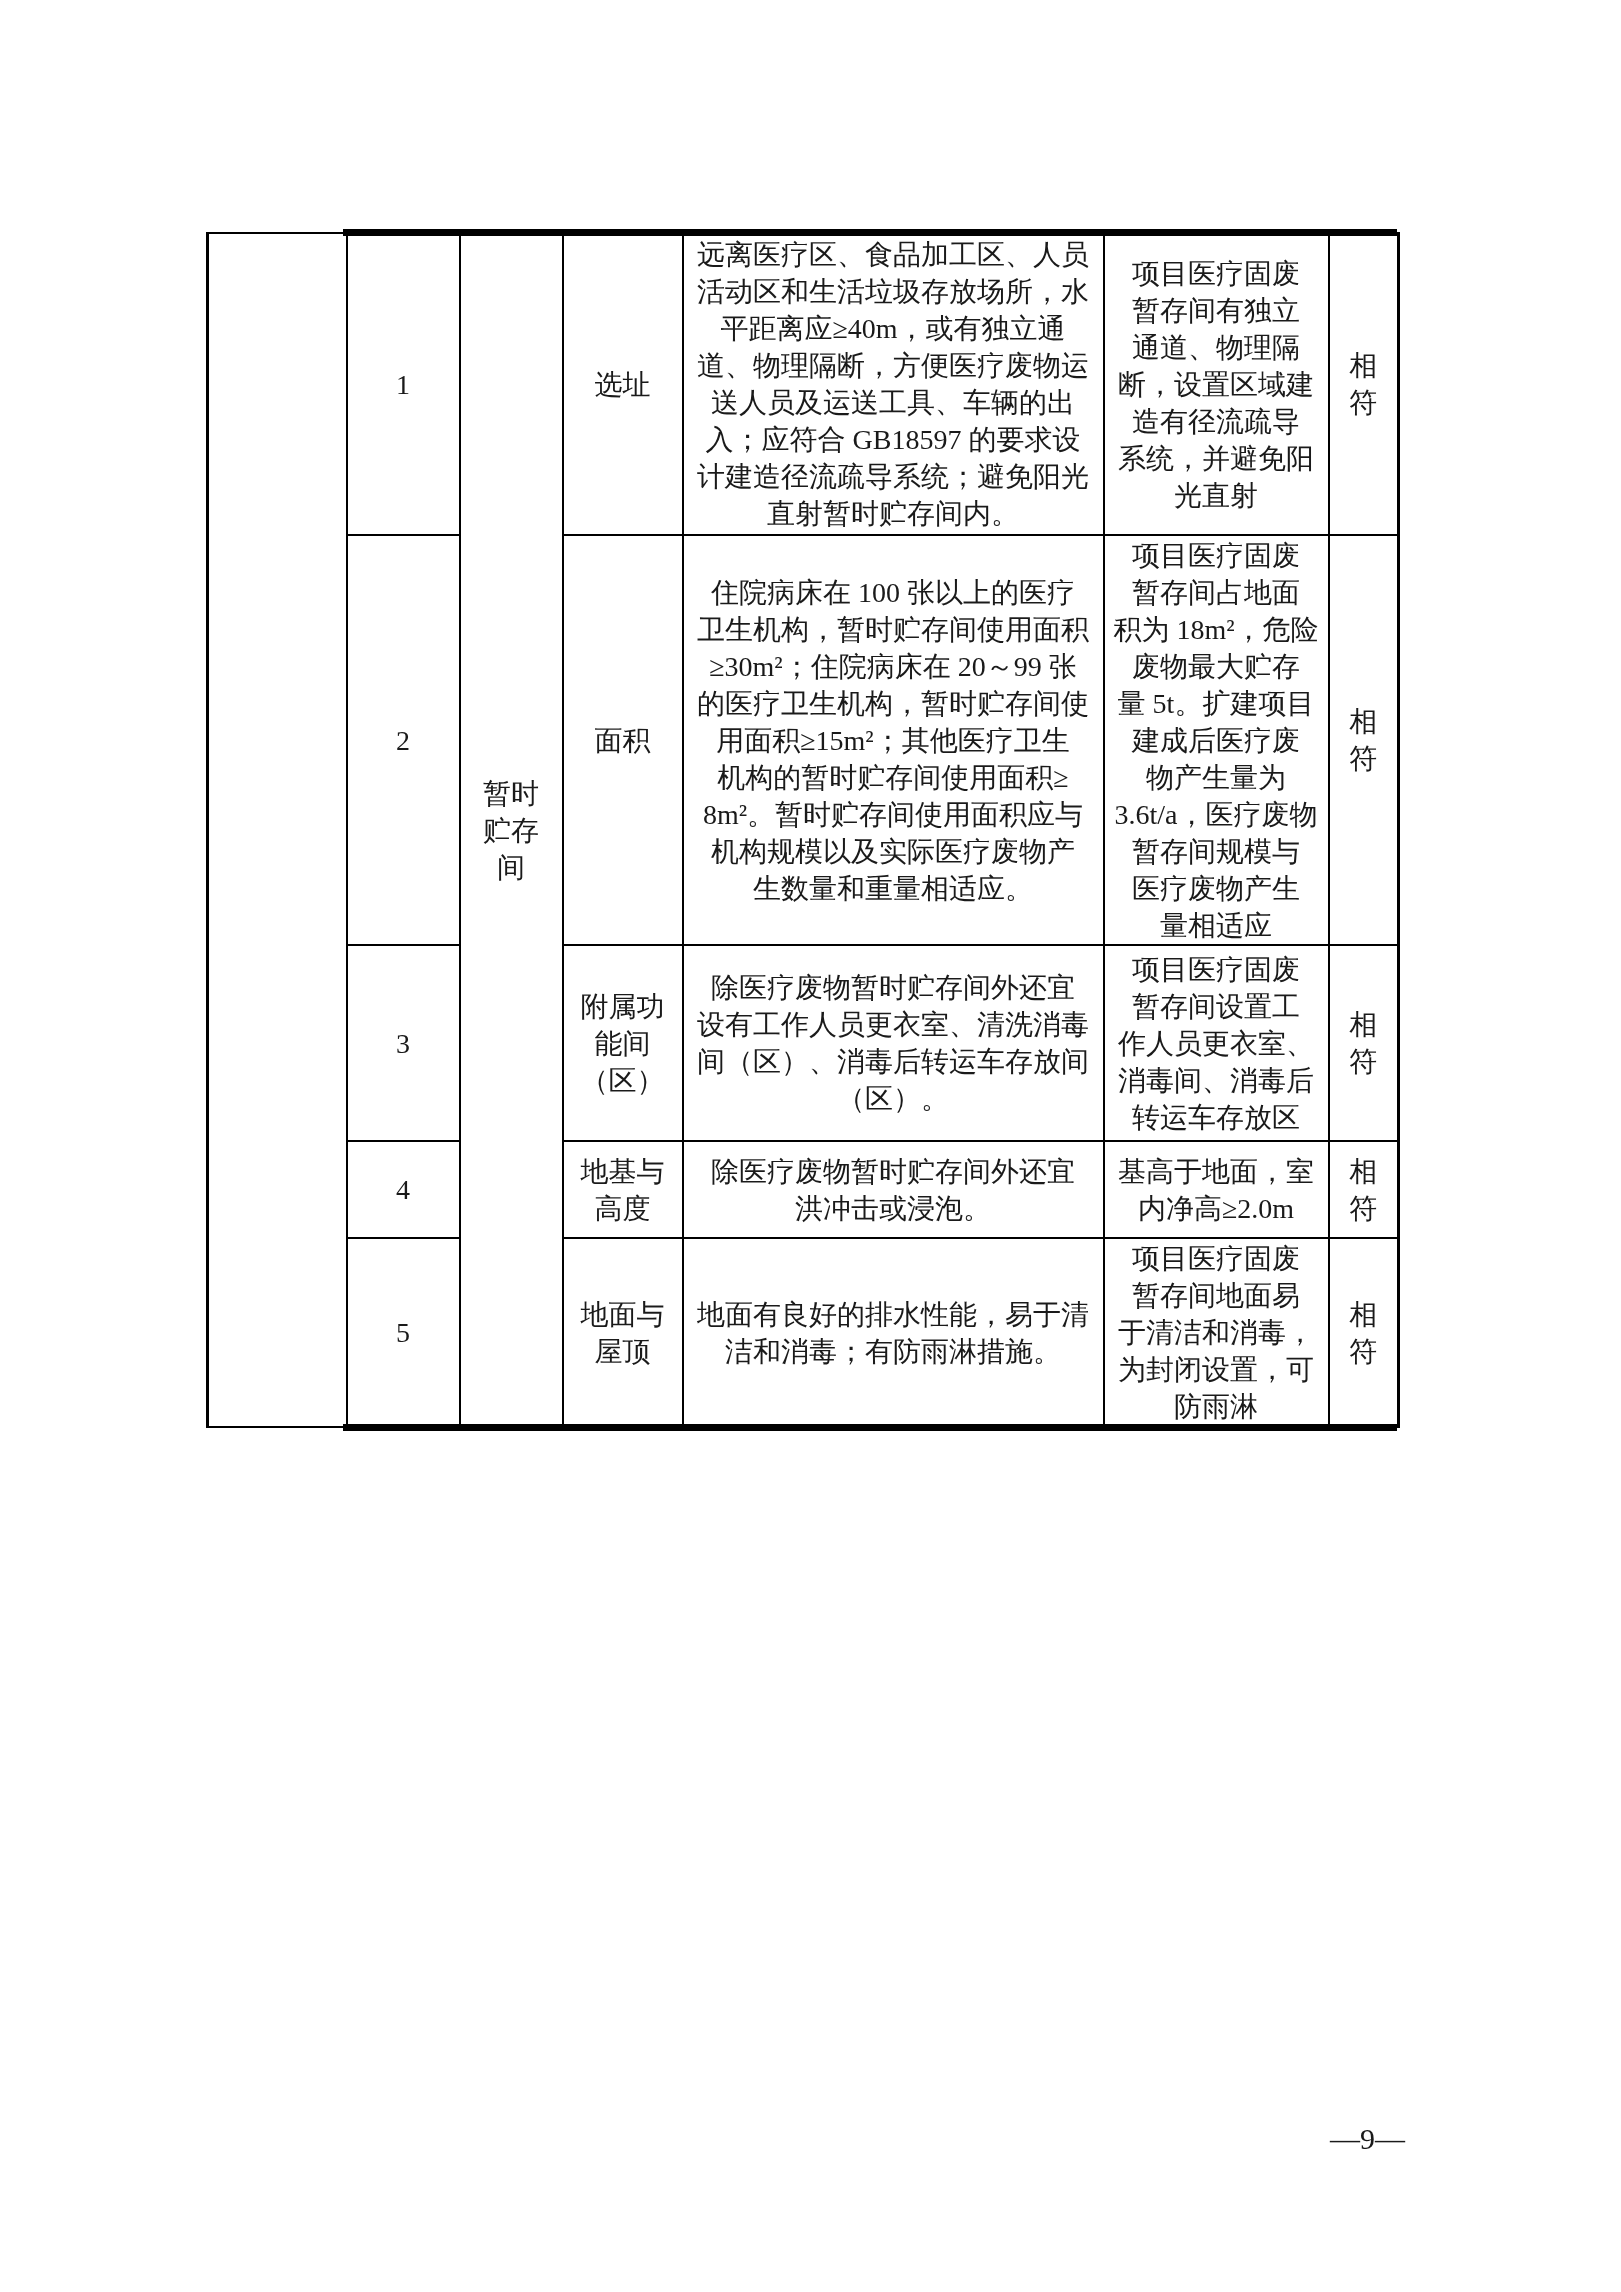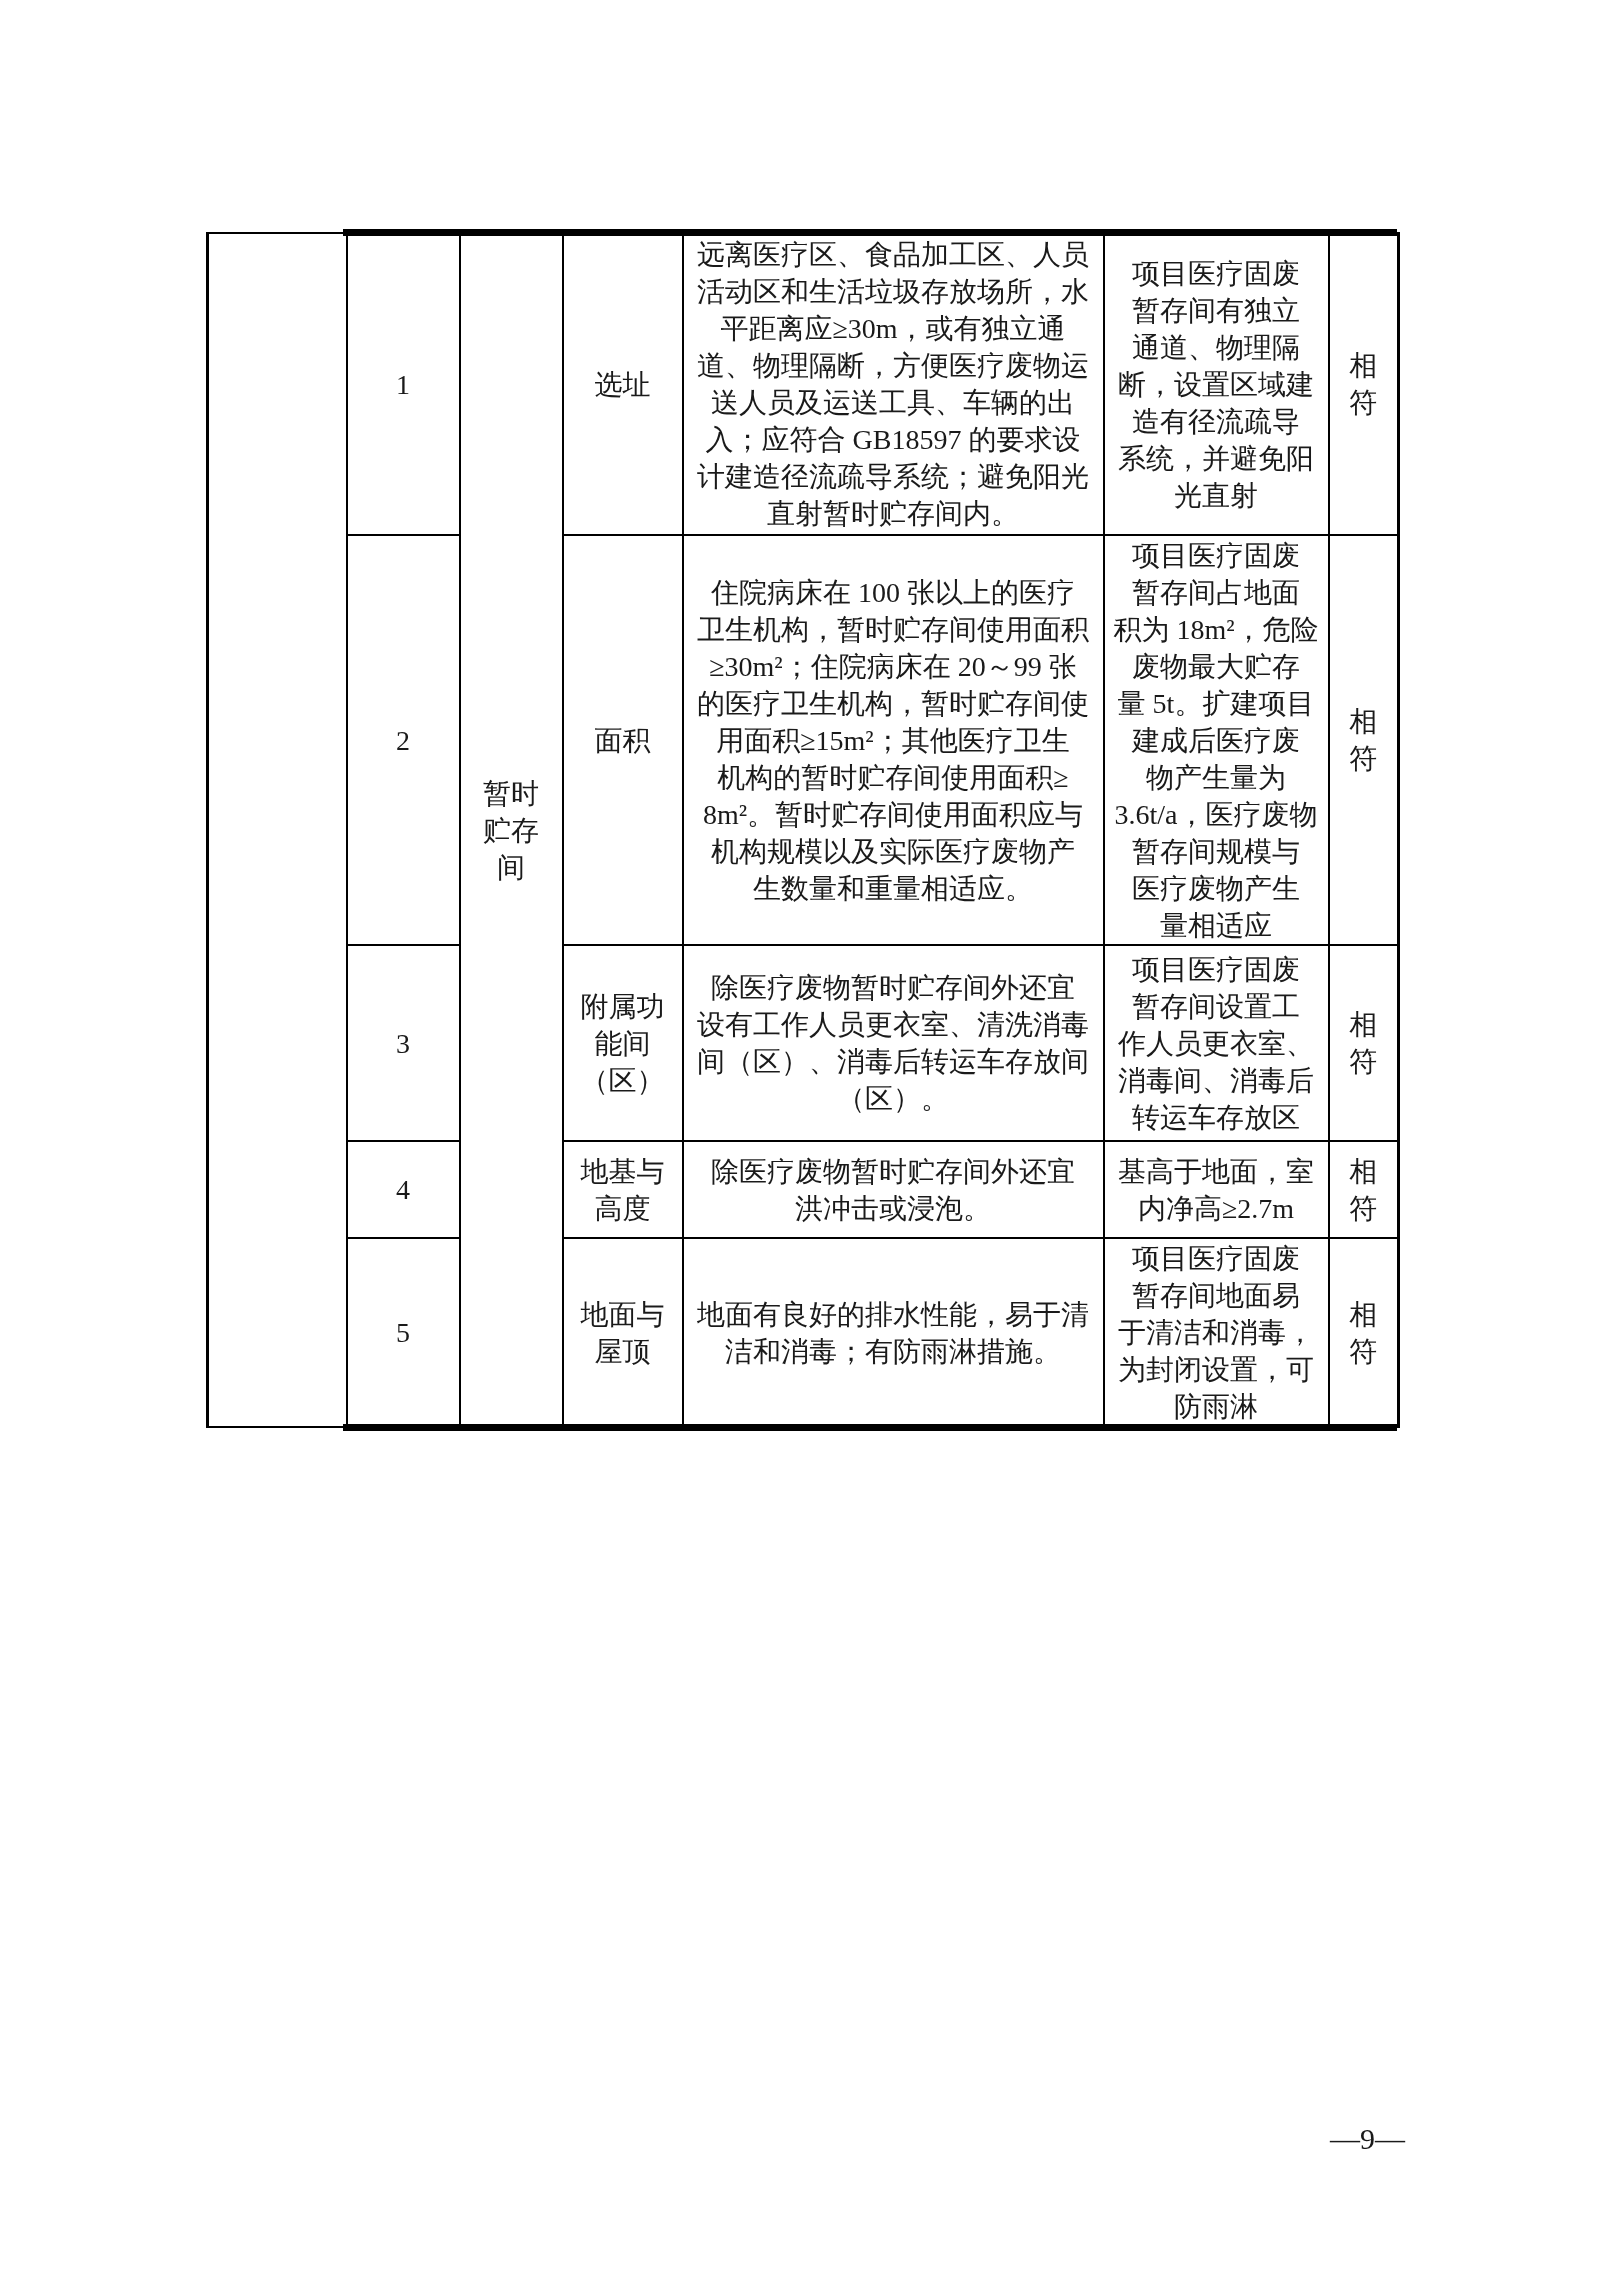--- a/index.html
+++ b/index.html
@@ -80,21 +80,21 @@
     <tbody>
         <tr style="height:302px">
       <td rowspan="5"></td>
       <td>1</td>
       <td rowspan="5">暂时
 贮存
 间</td>
       <td>选址</td>
       <td>远离医疗区、食品加工区、人员
 活动区和生活垃圾存放场所，水
-平距离应≥30m，或有独立通
+平距离应≥40m，或有独立通
 道、物理隔断，方便医疗废物运
 送人员及运送工具、车辆的出
 入；应符合 GB18597 的要求设
 计建造径流疏导系统；避免阳光
 直射暂时贮存间内。</td>
       <td>项目医疗固废
 暂存间有独立
 通道、物理隔
 断，设置区域建
 造有径流疏导
@@ -146,21 +146,21 @@
       <td>相
 符</td>
     </tr>
     <tr style="height:97px">
       <td>4</td>
       <td>地基与
 高度</td>
       <td>除医疗废物暂时贮存间外还宜
 洪冲击或浸泡。</td>
       <td>基高于地面，室
-内净高≥2.7m</td>
+内净高≥2.0m</td>
       <td>相
 符</td>
     </tr>
     <tr style="height:189px">
       <td>5</td>
       <td>地面与
 屋顶</td>
       <td>地面有良好的排水性能，易于清
 洁和消毒；有防雨淋措施。</td>
       <td>项目医疗固废

